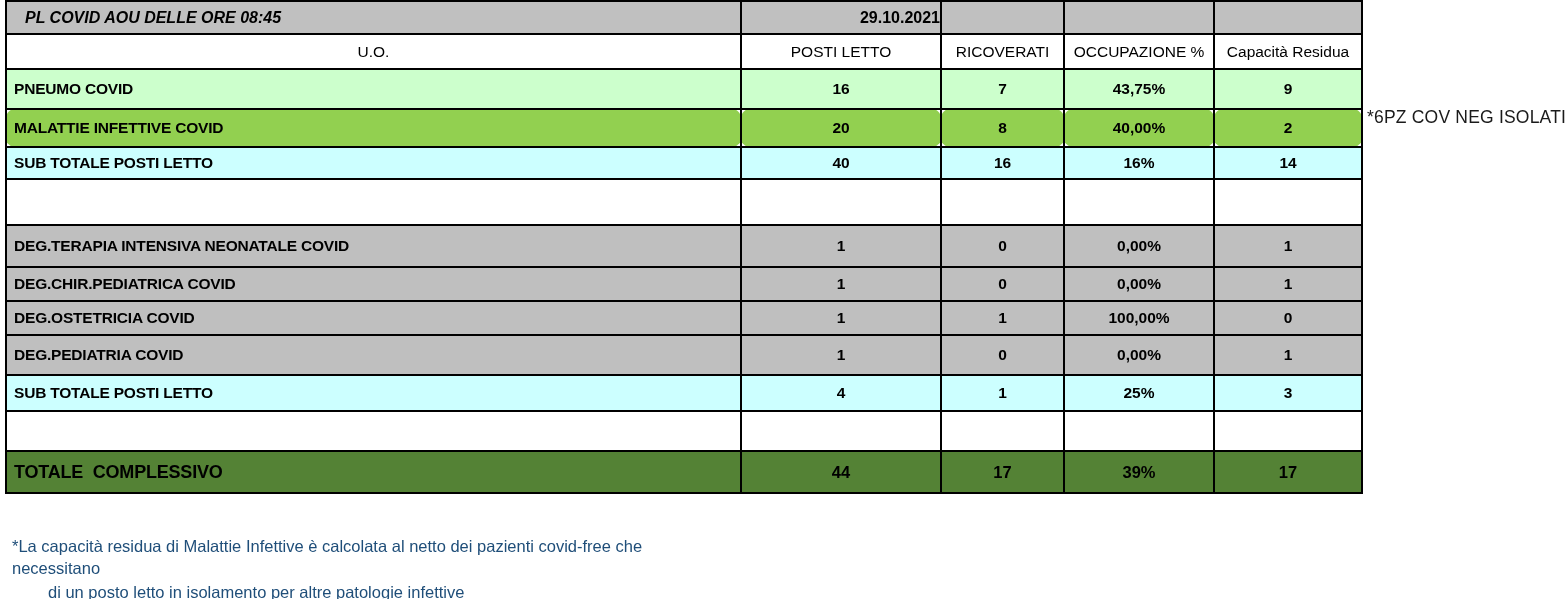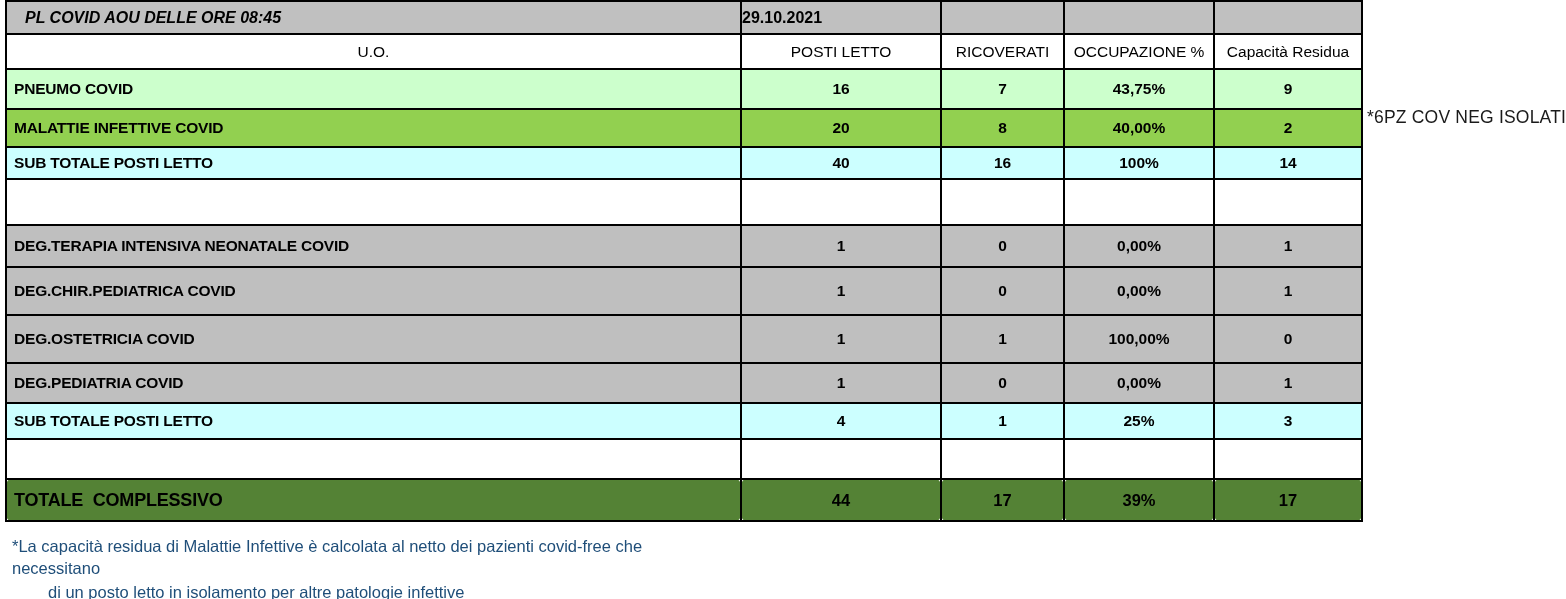--- a/index.html
+++ b/index.html
@@ -31,41 +31,41 @@
   col.c-uo  { width: 735px; }
   col.c-pl  { width: 200px; }
   col.c-ric { width: 123px; }
   col.c-occ { width: 150px; }
   col.c-cap { width: 148px; }
 
   
   tr.h33 { height: 33px; } tr.h35 { height: 35px; }
   tr.h40 { height: 40px; } tr.h38 { height: 38px; }
   tr.h32 { height: 32px; } tr.h46 { height: 46px; }
-  tr.h42 { height: 42px; } tr.h34 { height: 48px; }
+  tr.h42 { height: 42px; } tr.h34 { height: 34px; }
   tr.h36 { height: 36px; }
 
   
   tr.r-title td { background: #C0C0C0; }
   tr.r-head  td { background: #FFFFFF; }
   tr.r-lg    td { background: #CCFFCC; }
-  tr.r-g     td { background: #92D050; }
+  tr.r-g     td { background: #92D050; border-radius: 9px; }
   tr.r-o     td { background: #FFC000; }
   tr.r-c     td { background: #CCFFFF; }
   tr.r-e     td { background: #FFFFFF; }
   tr.r-gr    td { background: #BFBFBF; margin-left: 28px; }
-  tr.r-dg    td { background: #548235; border-radius: 6px; }
+  tr.r-dg    td { background: #548235; }
 
   
   td.title-cell {
     font-weight: bold; font-style: italic;
     text-align: left; padding-left: 18px;
     font-size: 16px;
   }
-  td.date-cell { font-weight: bold; text-align: left; font-size: 16px; }
+  td.date-cell { font-weight: bold; text-align: right; font-size: 16px; }
   td.hdr { font-weight: normal; text-align: center; font-size: 15.5px; }
   td.lbl {
     font-weight: bold; text-align: left;
     padding-left: 7px; white-space: pre;
     letter-spacing: -0.2px;
   }
   td.val { font-weight: bold; text-align: center; }
   tr.r-dg td.lbl { font-size: 18px; }
   tr.r-dg td.val { font-size: 16.5px; }
 
@@ -133,21 +133,21 @@
       <td class="val">8</td>
       <td class="val">40,00%</td>
       <td class="val">2</td>
     </tr>
 
 
     <tr class="r-c h32">
       <td class="lbl">SUB TOTALE POSTI LETTO</td>
       <td class="val">40</td>
       <td class="val">16</td>
-      <td class="val">100%</td>
+      <td class="val">16%</td>
       <td class="val">14</td>
     </tr>
 
     <tr class="r-e h46">
       <td></td>
       <td></td>
       <td></td>
       <td></td>
       <td></td>
     </tr>

